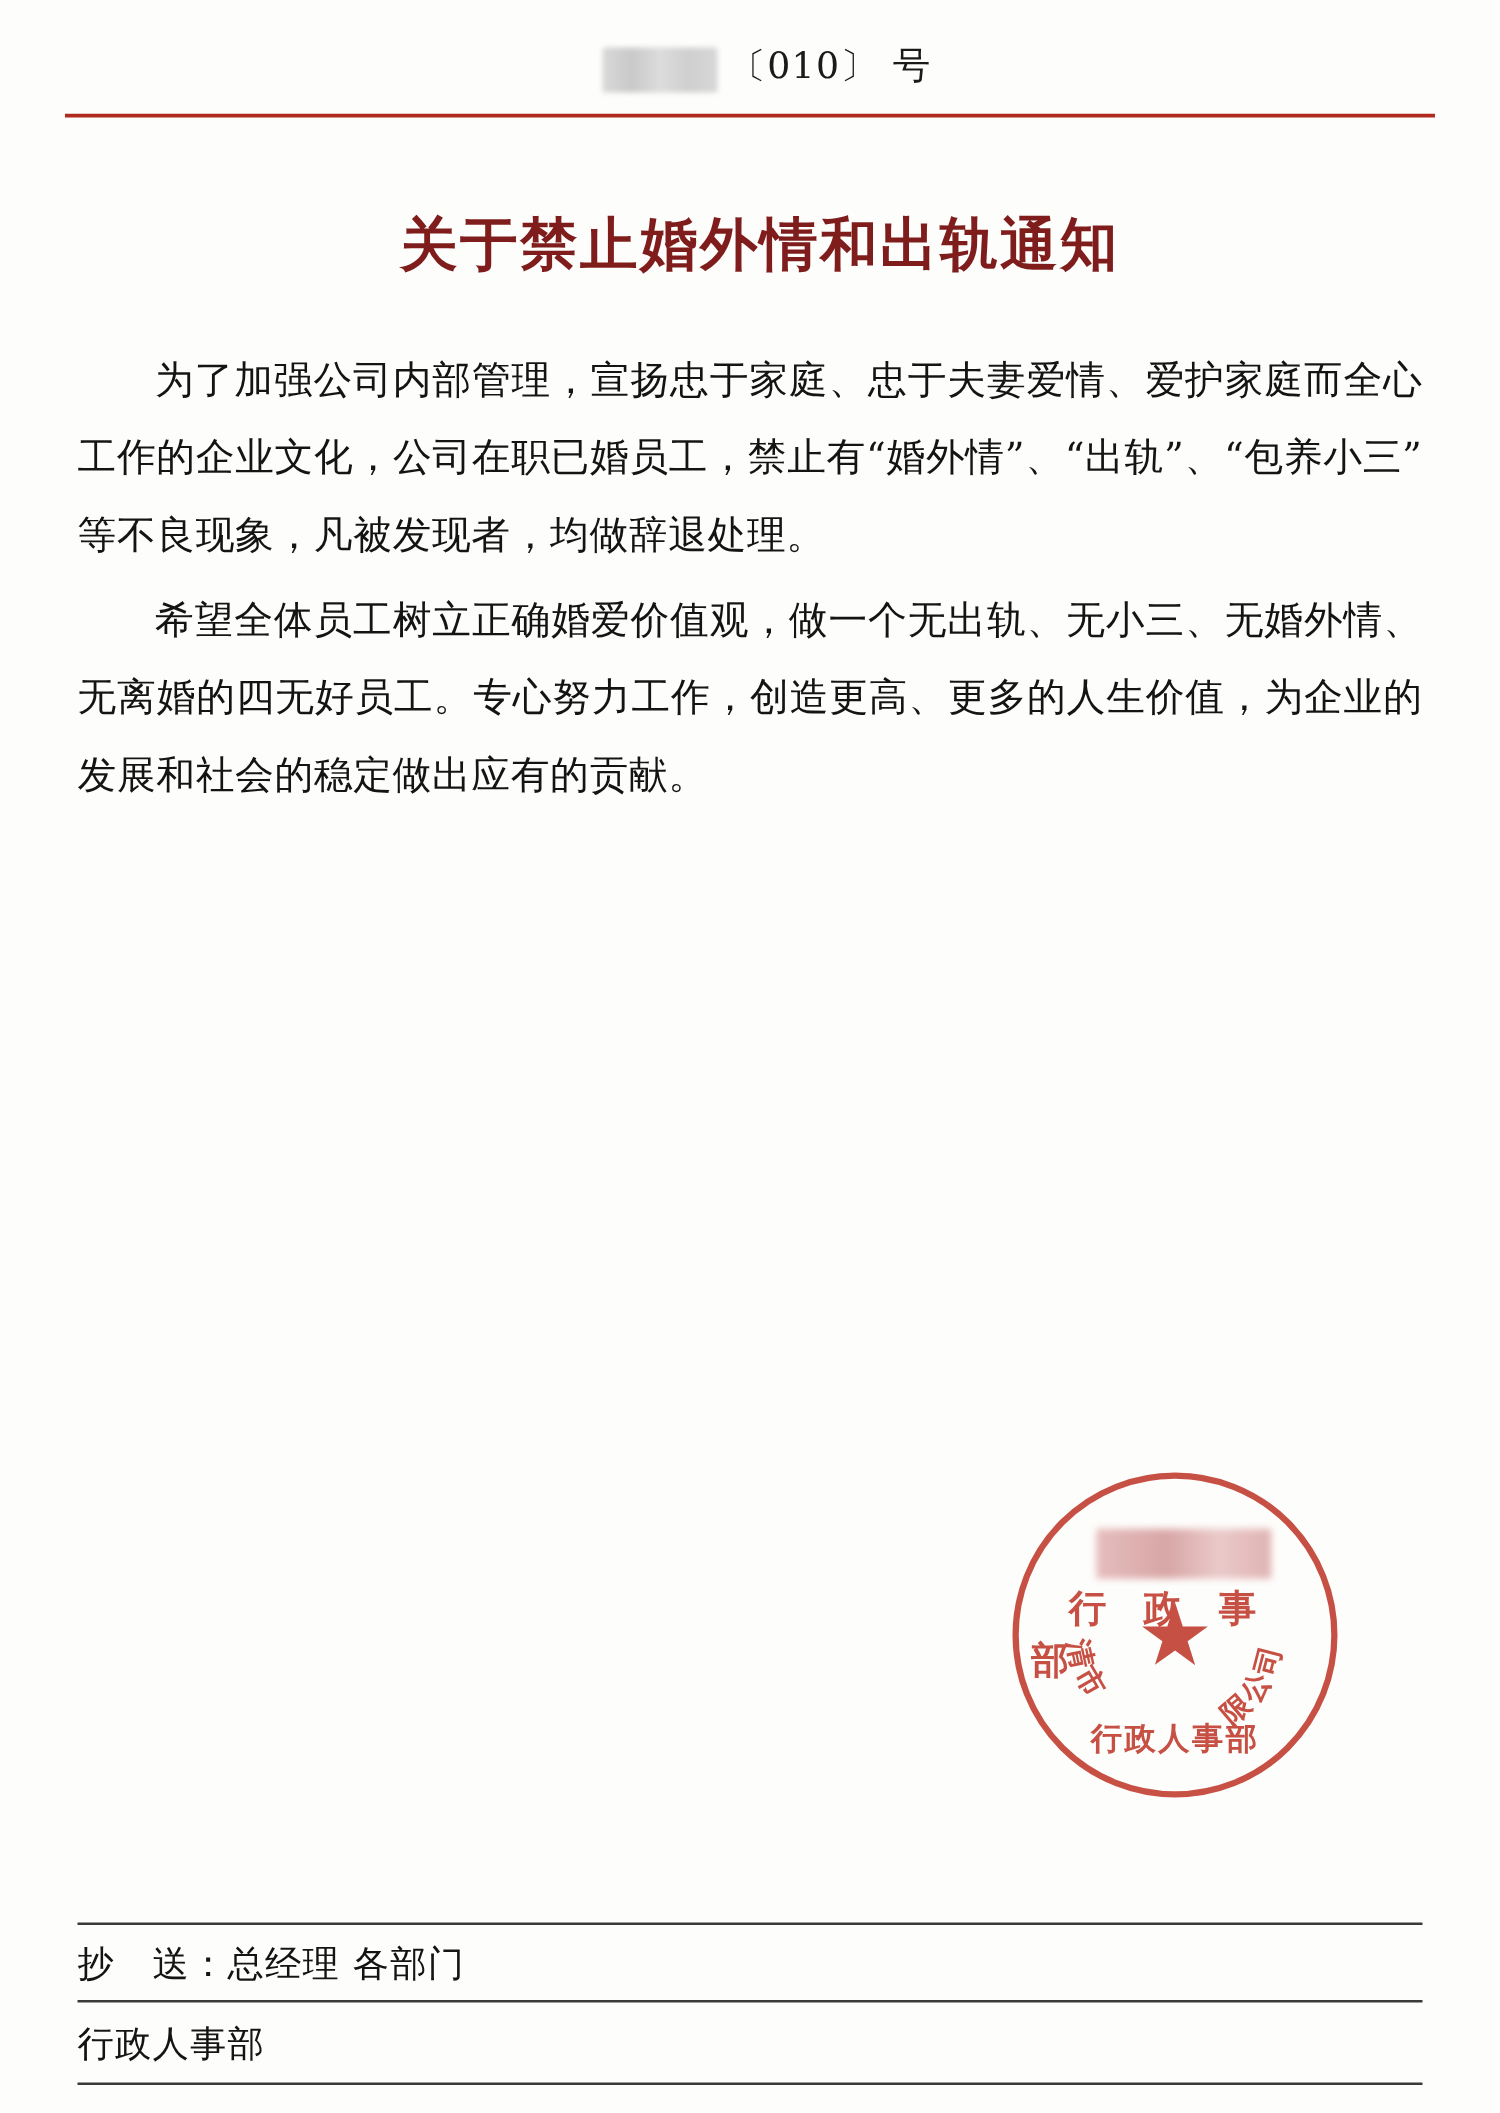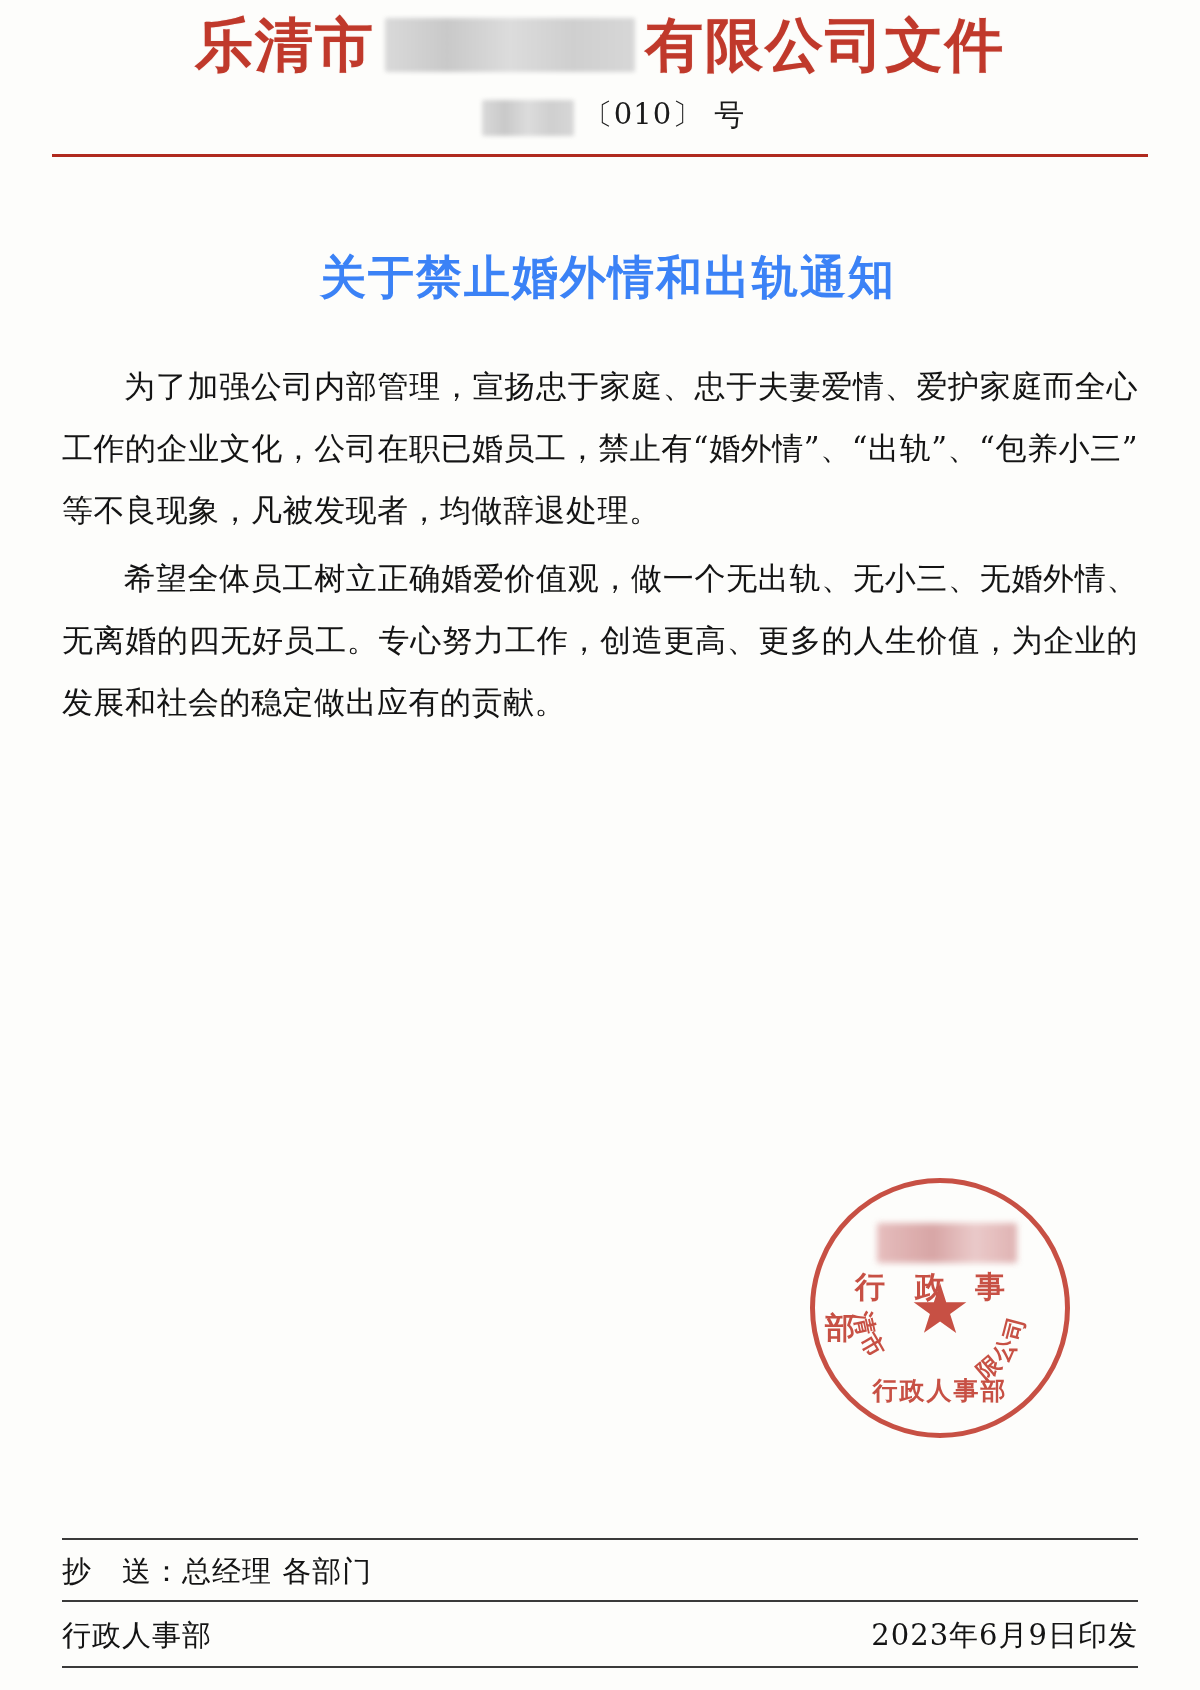--- a/index.html
+++ b/index.html
@@ -104,22 +104,22 @@
     background: #b02a1e;
   }
 
   
   .doc-title {
     text-align: center;
     font-family: "DejaVu Serif", "Liberation Serif", serif;
     font-weight: 700;
     font-size: 46px;
     letter-spacing: 2px;
-    margin-top: 90px;
-    color: #3b82f6;
+    margin-top: 71px;
+    color: #7f1d1d;
     padding-left: 16px;
   }
 
   .doc-body {
     margin: 46px 62px 0 62px;
     font-size: 31px;
     line-height: 2.0;
     letter-spacing: 0.5px;
     color: #141414;
     text-align: justify;
@@ -232,25 +232,20 @@
     background: #3a3a3a;
     margin-top: 10px;
   }
 </style>
 </head>
 <body>
 
 <div class="page">
 
   <div class="doc-header">
-    <div class="header-title-row">
-      <span class="header-title-text">乐清市</span>
-      <span class="redacted name-blur"></span>
-      <span class="header-title-text">有限公司文件</span>
-    </div>
 
     <div class="doc-number-row">
       <span class="redacted code-blur"></span>
       <span class="num">〔010〕</span>
       <span class="hao">号</span>
     </div>
 
     <div class="red-rule"></div>
   </div>
 
@@ -283,18 +278,17 @@
   </div>
 
   <div class="footer">
     <div class="footer-rule"></div>
     <div class="footer-line">
       <span>抄　送：</span><span>总经理  各部门</span>
     </div>
     <div class="footer-rule"></div>
     <div class="footer-last">
       <span>行政人事部</span>
-      <span>2023年6月9日印发</span>
     </div>
     <div class="bottom-rule"></div>
   </div>
 
 </div>
 
 </body></html>

